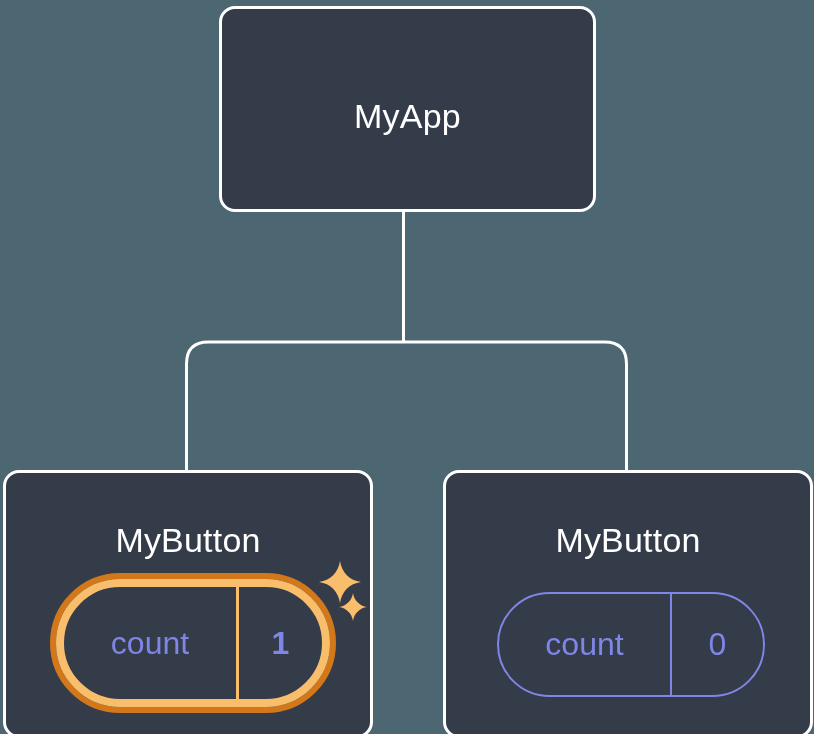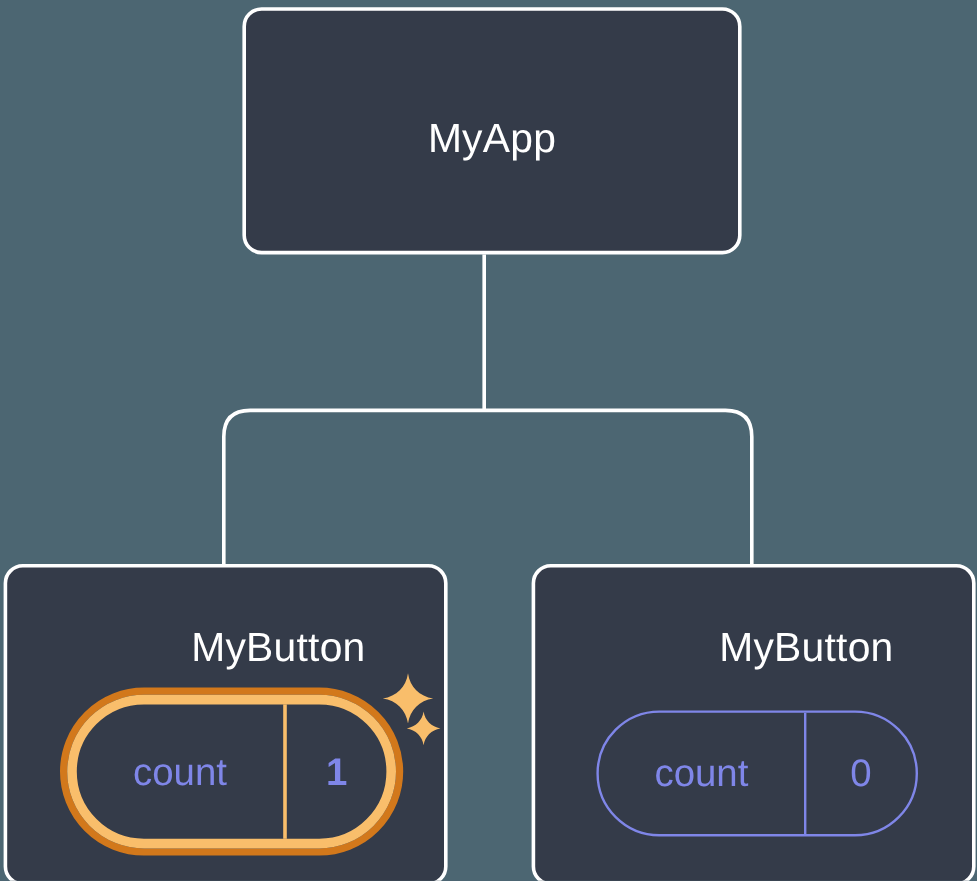--- a/index.html
+++ b/index.html
@@ -41,44 +41,43 @@
     width: 100%;
     text-align: center;
     color: #ffffff;
     font-size: 34px;
     font-weight: 400;
     letter-spacing: 0.2px;
     white-space: nowrap;
   }
   
   #node-root {
-    left: 202px;
+    left: 219px;
     top: 6px;
-    width: 416px;
+    width: 377px;
     height: 206px;
   }
   #node-root .node-title {
     top: 88px;
   }
   
   #node-child-0 {
     left: 3px;
     top: 470px;
     width: 370px;
     height: 268px;
   }
   #node-child-1 {
     left: 443px;
     top: 470px;
     width: 370px;
     height: 268px;
   }
   .node-child .node-title {
     top: 518px;
-    padding-left: 44px;
   }
   #node-child-0 .node-title { top: 48px; }
   #node-child-1 .node-title { top: 48px; }
 
   
   .pill {
     position: absolute;
     box-sizing: border-box;
     display: flex;
     align-items: stretch;

